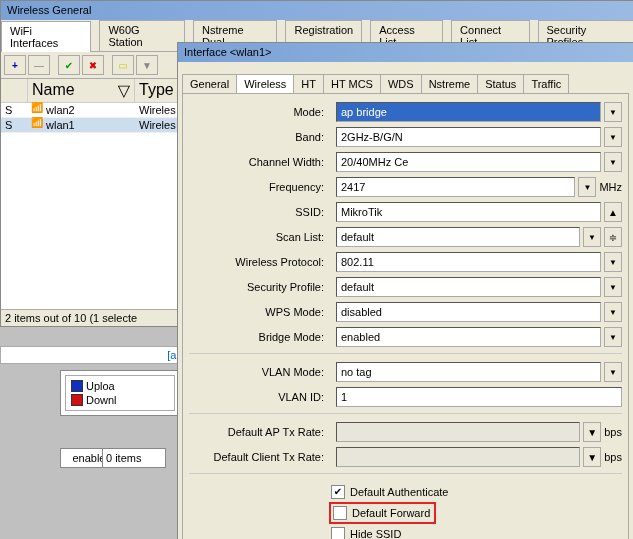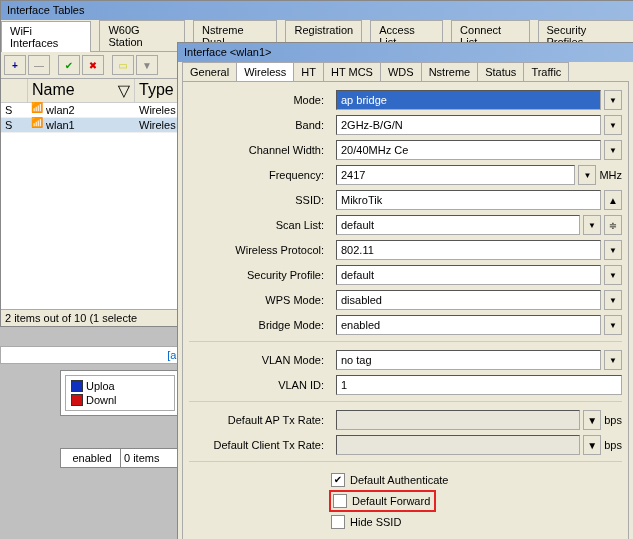--- a/index.html
+++ b/index.html
@@ -95,21 +95,21 @@
   background: #ece9d8;
 }
 .panel-window {
   position: absolute;
   background: #ece9d8;
   border: 1px solid #888;
   box-shadow: 1px 1px 0 rgba(0,0,0,.2);
 }
 .panel-tabs {
   display: flex;
-  padding: 0 4px 0 4px;
+  padding: 12px 4px 0 4px;
 }
 .panel-tabs .tab {
   padding: 3px 7px;
   border: 1px solid #aaa;
   border-bottom: none;
   background: #ece9d8;
   margin-right: -1px;
   font-size: 11px;
 }
 .panel-tabs .tab.active {
@@ -224,21 +224,21 @@
   position: absolute;
   left: -1px;
   top: -2px;
 }
 .link-text { color: #0066cc; }
 </style>
 </head>
 <body>
 
 <div class="window" style="left:0;top:0;width:632px;">
-  <div class="titlebar">Interface Tables</div>
+  <div class="titlebar">Wireless General</div>
   <div class="main-tabs">
     <div class="tab active">WiFi Interfaces</div>
     <div class="tab">W60G Station</div>
     <div class="tab">Nstreme Dual</div>
     <div class="tab">Registration</div>
     <div class="tab">Access List</div>
     <div class="tab">Connect List</div>
     <div class="tab">Security Profiles</div>
   </div>
   <div class="toolbar">
@@ -282,21 +282,21 @@
         <span>Uploa</span>
       </div>
     <div class="legend-box">
         <div class="legend-sq" style="background:#d01010"></div>
         <span>Downl</span>
       </div>
   </div>
 </div>
 
 <div class="small-panel" style="left:60px;top:448px;width:56px;padding:3px;text-align:center;">enabled</div>
-<div class="small-panel" style="left:120px;top:448px;width:56px;padding:3px;">0 items</div>
+<div class="small-panel" style="left:102px;top:448px;width:56px;padding:3px;">0 items</div>
 
 <div class="panel-window" style="left:177px;top:42px;width:455px;">
   <div class="titlebar">Interface &lt;wlan1&gt;</div>
   <div class="panel-tabs">
     <div class="tab">General</div>
     <div class="tab active">Wireless</div>
     <div class="tab">HT</div>
     <div class="tab">HT MCS</div>
     <div class="tab">WDS</div>
     <div class="tab">Nstreme</div>

